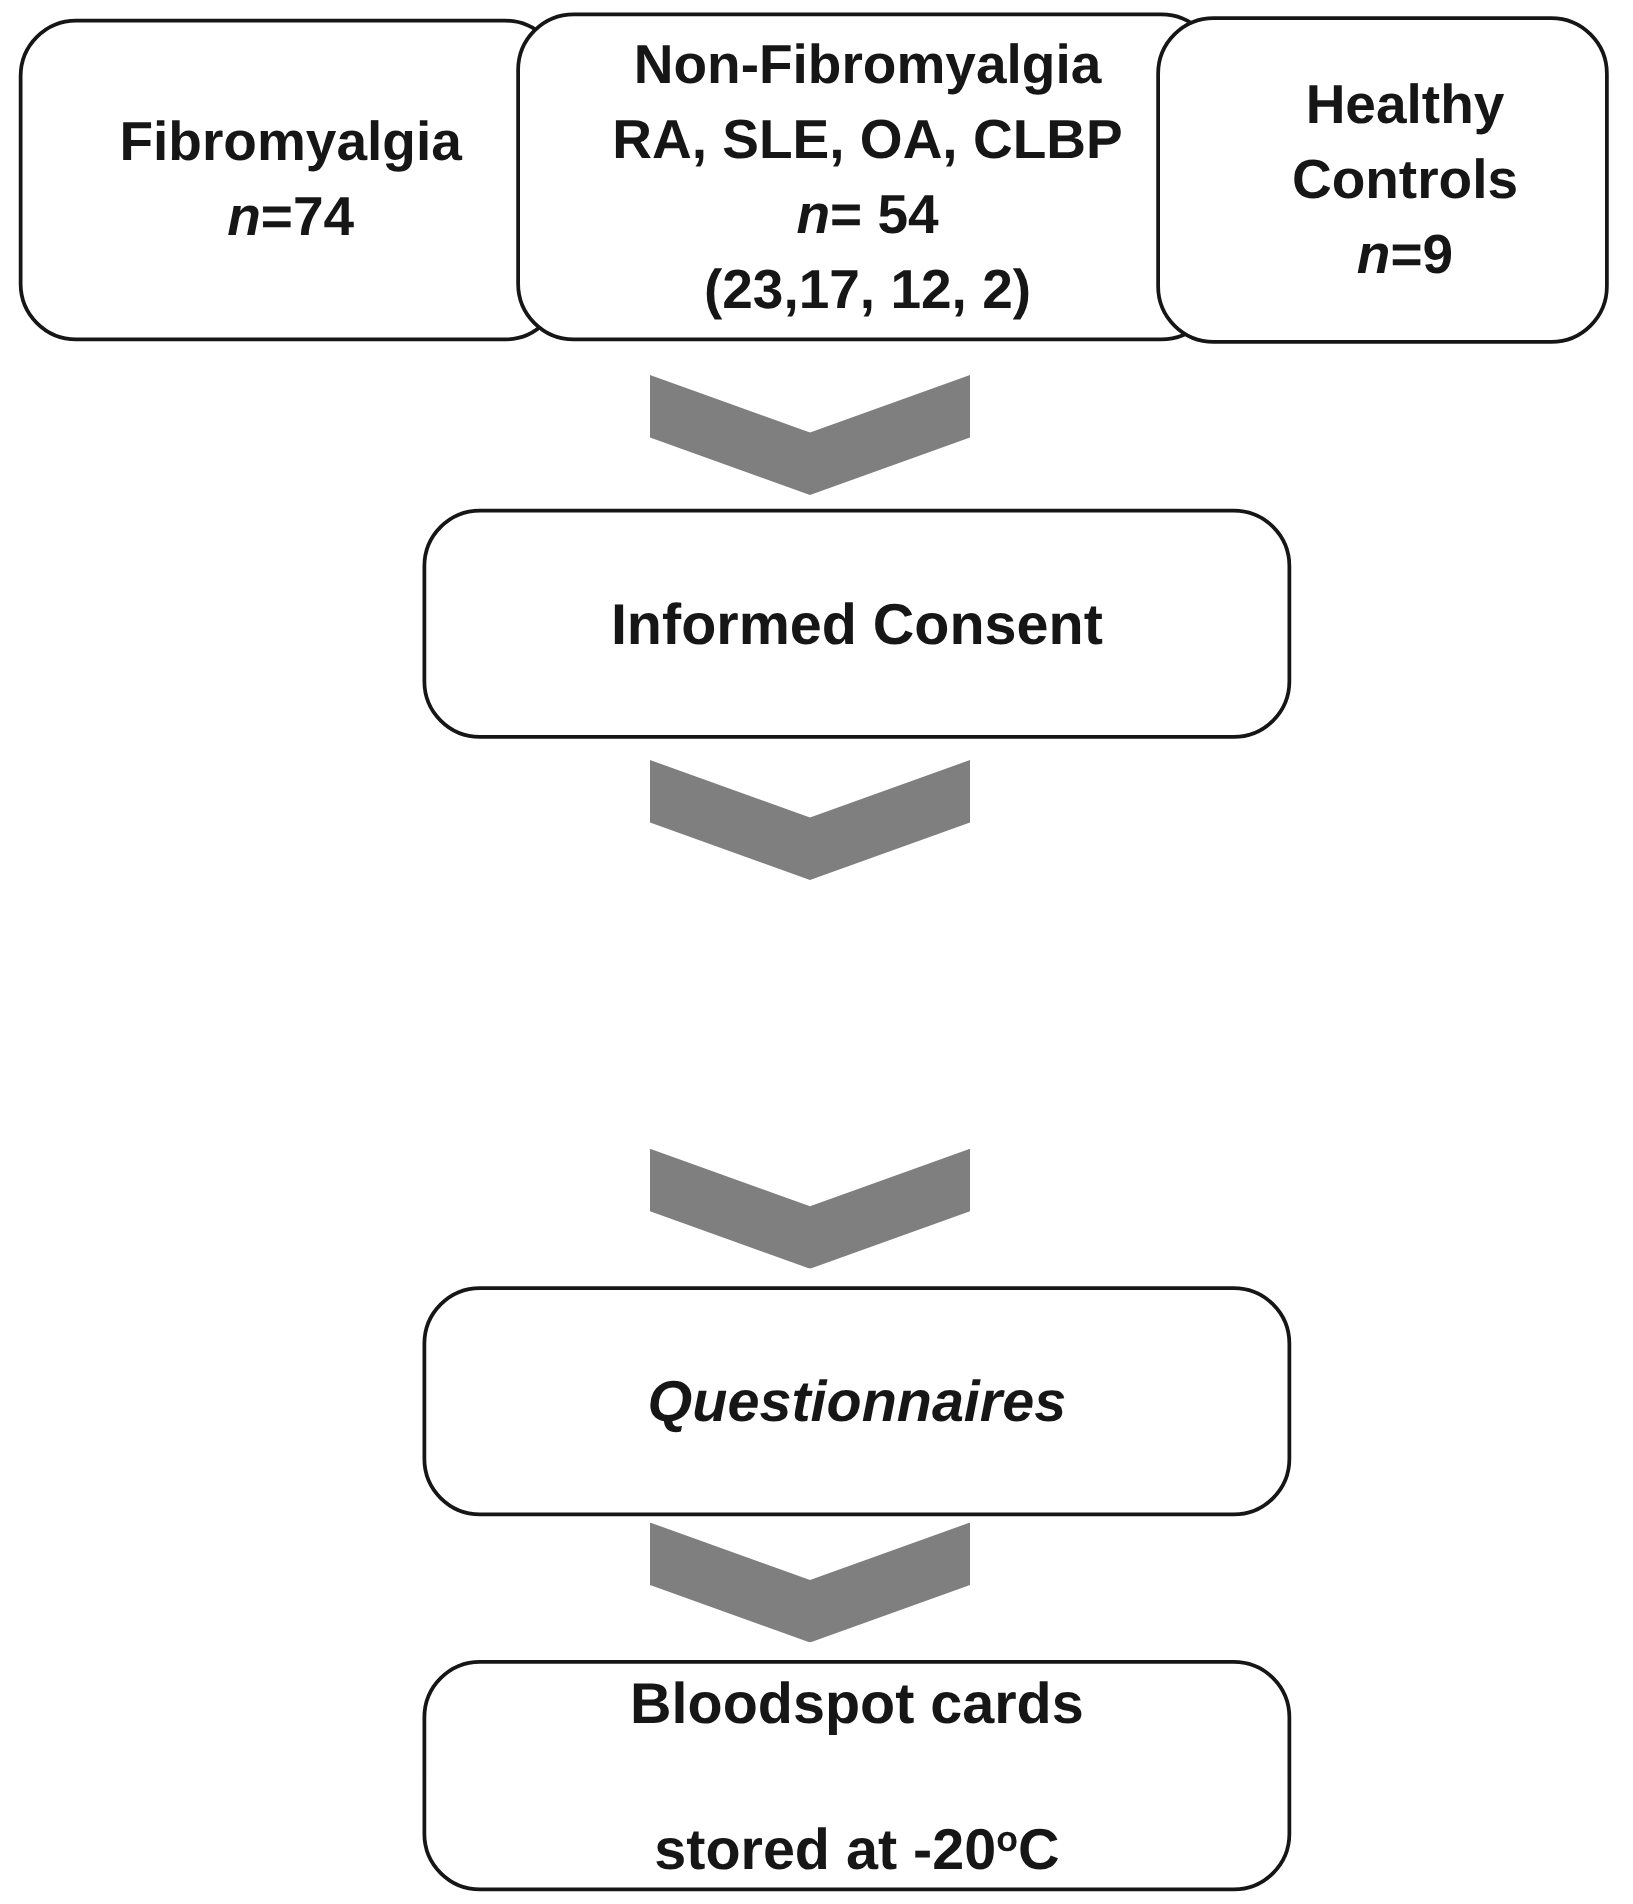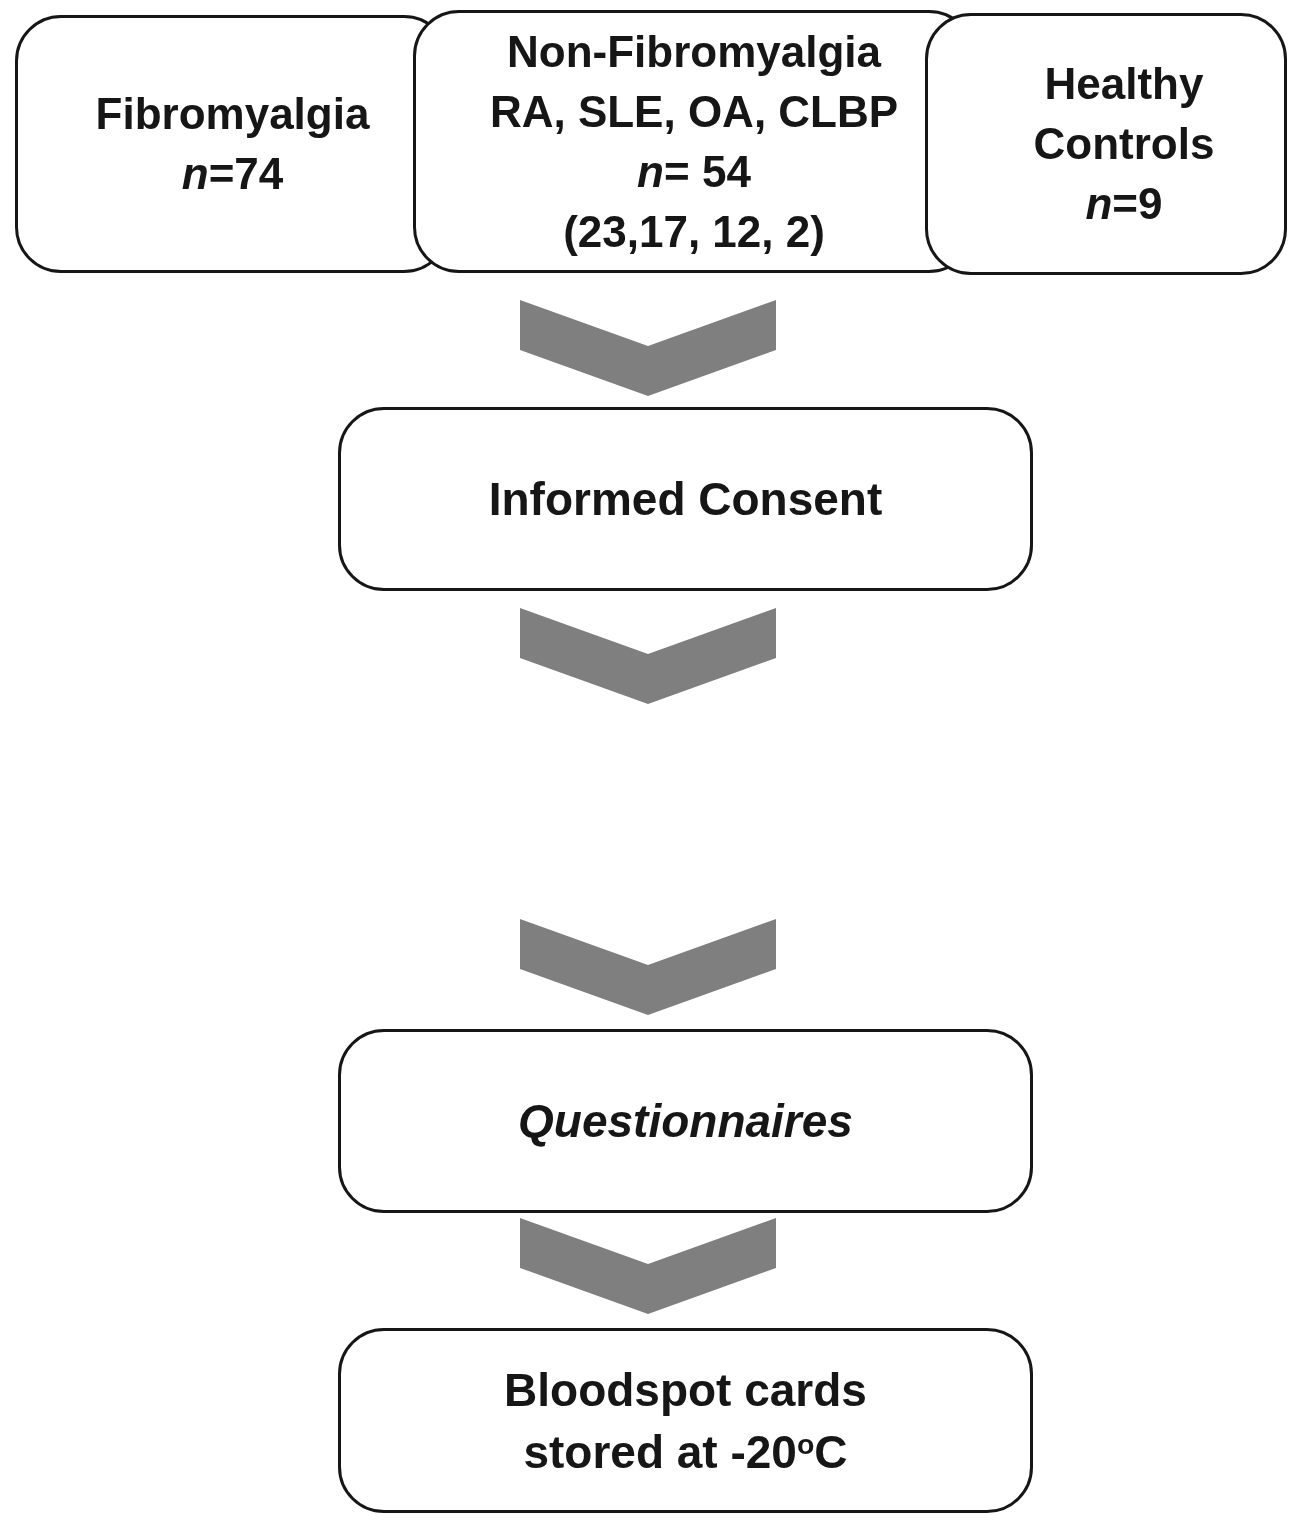--- a/index.html
+++ b/index.html
@@ -41,21 +41,21 @@
     line-height: 62px;
     margin-left: 27px;
   }
   .cohort-fibromyalgia { left: 15px;  top: 15px; width: 435px; height: 258px; }
   .cohort-non-fibromyalgia { left: 413px; top: 10px; width: 562px; height: 263px; }
   .cohort-healthy { left: 925px; top: 13px; width: 362px; height: 262px; padding-left: 36px; }
 
   .step-informed-consent { top: 407px; }
   .step-blood-collection { top: 719px; }
   .step-questionnaires  { top: 1029px; font-style: italic; }
-  .step-bloodspot       { top: 1328px; height: 185px; }
+  .step-bloodspot       { top: 1328px; height: 185px; justify-content: space-between; }
 
   .chevron {
     position: absolute;
     left: 520px;
     width: 256px;
     height: 96px;
     background: #7f7f7f;
     clip-path: polygon(0 0, 50% 48%, 100% 0, 100% 52%, 50% 100%, 0 52%);
   }
   .chevron-1 { top: 300px; }

